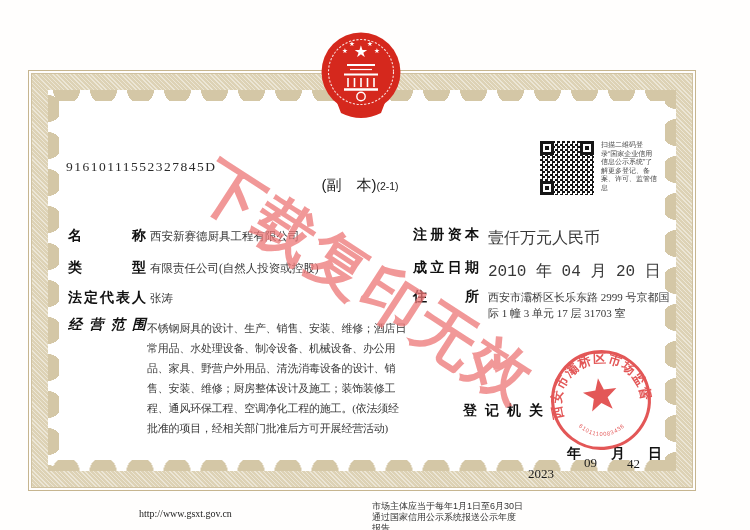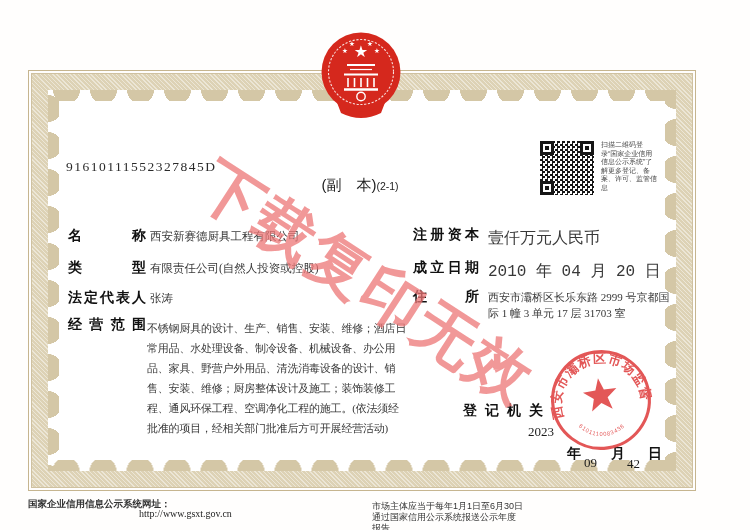--- a/index.html
+++ b/index.html
@@ -135,21 +135,21 @@
   </div>
   <div class="row" style="left:0; top:259px;">
     <span class="jlabel lab-l" style="position:absolute;">类型</span>
     <span class="val">有限责任公司(自然人投资或控股)</span>
   </div>
   <div class="row" style="left:0; top:289px;">
     <span class="jlabel lab-l" style="position:absolute;">法定代表人</span>
     <span class="val">张涛</span>
   </div>
   <div class="row" style="left:0; top:316px;">
-    <span class="jlabel lab-l" style="position:absolute;">经营范围</span>
+    <span class="jlabel lab-l" style="position:absolute;font-style:italic;">经营范围</span>
     <span class="scope-val">不锈钢厨具的设计、生产、销售、安装、维修；酒店日常用品、水处理设备、制冷设备、机械设备、办公用品、家具、野营户外用品、清洗消毒设备的设计、销售、安装、维修；厨房整体设计及施工；装饰装修工程、通风环保工程、空调净化工程的施工。(依法须经批准的项目，经相关部门批准后方可开展经营活动)</span>
   </div>
 
   <div class="row" style="left:0; top:226px;">
     <span class="jlabel lab-r" style="position:absolute;">注册资本</span>
     <span class="val-r">壹仟万元人民币</span>
   </div>
   <div class="row" style="left:0; top:259px;">
     <span class="jlabel lab-r" style="position:absolute;">成立日期</span>
     <span class="val-r">2010 年 04 月 20 日</span>
@@ -170,27 +170,26 @@
     <text font-size="12.5" fill="#e04545" letter-spacing="1" font-weight="700">
       <textPath href="#arcTop" startOffset="0">西安市灞桥区市场监督管理局</textPath>
     </text>
     <text font-size="5.5" fill="#e04545" letter-spacing=".8">
       <textPath href="#arcBot" startOffset="4">6101110083438</textPath>
     </text>
     <polygon fill="#e04545" points="50,29 54.1,40.3 66.2,40.7 56.7,48.2 60,59.8 50,53 40,59.8 43.3,48.2 33.8,40.7 45.9,40.3"></polygon>
   </svg>
 
   <div class="date-line">
-    <span class="d-num" style="left:528px; top:424px;">2023</span>
+    <span class="d-num" style="left:528px; top:466px;">2023</span>
     <span class="d-unit" style="left:567px; top:445px;">年</span>
     <span class="d-num" style="left:584px; top:455px;">09</span>
     <span class="d-unit" style="left:611px; top:445px;">月</span>
     <span class="d-num" style="left:627px; top:456px;">42</span>
     <span class="d-unit" style="left:648px; top:445px;">日</span>
   </div>
 
   <div class="watermark">下载复印无效</div>
 
-  <div class="foot foot-left-label" style="position:absolute;">国家企业信用信息公示系统网址：</div>
   <div class="foot foot-left-url" style="position:absolute;">http://www.gsxt.gov.cn</div>
   <div class="foot foot-mid" style="position:absolute;">市场主体应当于每年1月1日至6月30日通过国家信用公示系统报送公示年度报告。</div>
 
 </div>
 
 </body></html>

